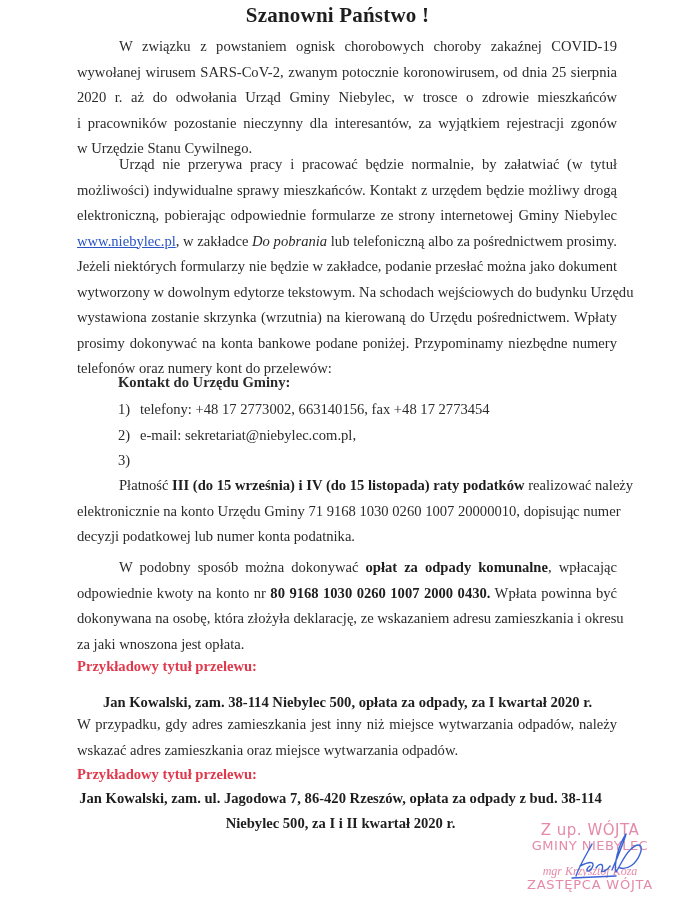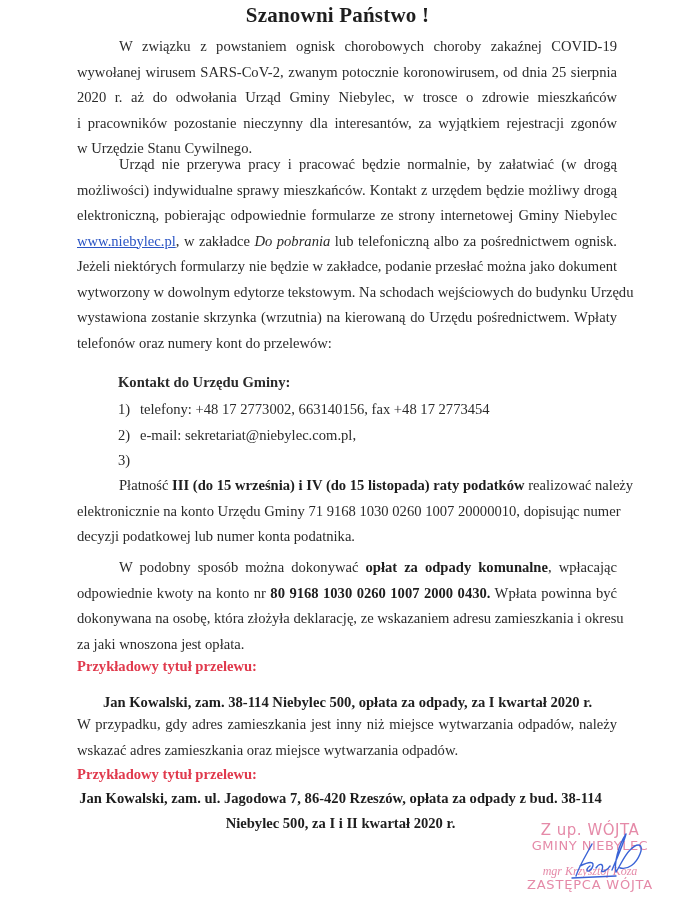--- a/index.html
+++ b/index.html
@@ -54,27 +54,28 @@
 
   <div class="p" style="top:34px;">
     <span class="line" style="padding-left:42px;">W związku z powstaniem ognisk chorobowych choroby zakaźnej COVID-19</span>
     <span class="line">wywołanej wirusem SARS-CoV-2, zwanym potocznie koronowirusem, od dnia 25 sierpnia</span>
     <span class="line">2020 r. aż do odwołania Urząd Gminy Niebylec, w trosce o zdrowie mieszkańców</span>
     <span class="line">i pracowników pozostanie nieczynny dla interesantów, za wyjątkiem rejestracji zgonów</span>
     <span class="line last">w Urzędzie Stanu Cywilnego.</span>
   </div>
 
   <div class="p" style="top:152px;">
-    <span class="line" style="padding-left:42px;">Urząd nie przerywa pracy i pracować będzie normalnie, by załatwiać (w drogą</span>
+    <span class="line" style="padding-left:42px;">Urząd nie przerywa pracy i pracować będzie normalnie, by załatwiać (w tytuł</span>
     <span class="line">możliwości) indywidualne sprawy mieszkańców. Kontakt z urzędem będzie możliwy drogą</span>
     <span class="line">elektroniczną, pobierając odpowiednie formularze ze strony internetowej Gminy Niebylec</span>
-    <span class="line"><a class="link">www.niebylec.pl</a><span>, w zakładce </span><i>Do pobrania</i><span> lub telefoniczną albo za pośrednictwem ognisk.</span></span>
+    <span class="line"><a class="link">www.niebylec.pl</a><span>, w zakładce </span><i>Do pobrania</i><span> lub telefoniczną albo za pośrednictwem prosimy.</span></span>
     <span class="line">Jeżeli niektórych formularzy nie będzie w zakładce, podanie przesłać można jako dokument</span>
     <span class="line">wytworzony w dowolnym edytorze tekstowym. Na schodach wejściowych do budynku Urzędu</span>
     <span class="line">wystawiona zostanie skrzynka (wrzutnia) na kierowaną do Urzędu pośrednictwem. Wpłaty</span>
+    <span class="line">prosimy dokonywać na konta bankowe podane poniżej. Przypominamy niezbędne numery</span>
     <span class="line last">telefonów oraz numery kont do przelewów:</span>
   </div>
 
   <div class="bold-heading">Kontakt do Urzędu Gminy:</div>
   <div class="list">
     <div class="list-item">
       <span class="list-num">1)</span>
       <span>telefony: +48 17 2773002, 663140156, fax +48 17 2773454</span>
     </div>
     <div class="list-item">

